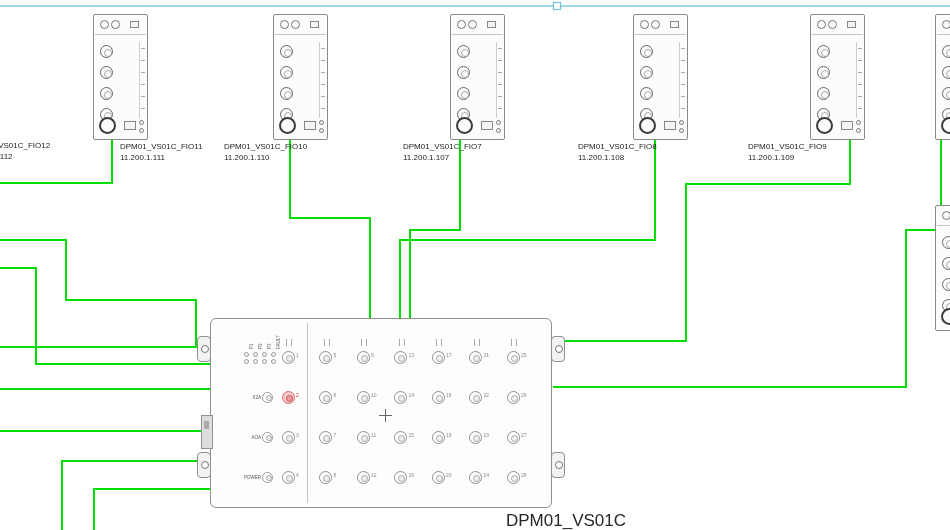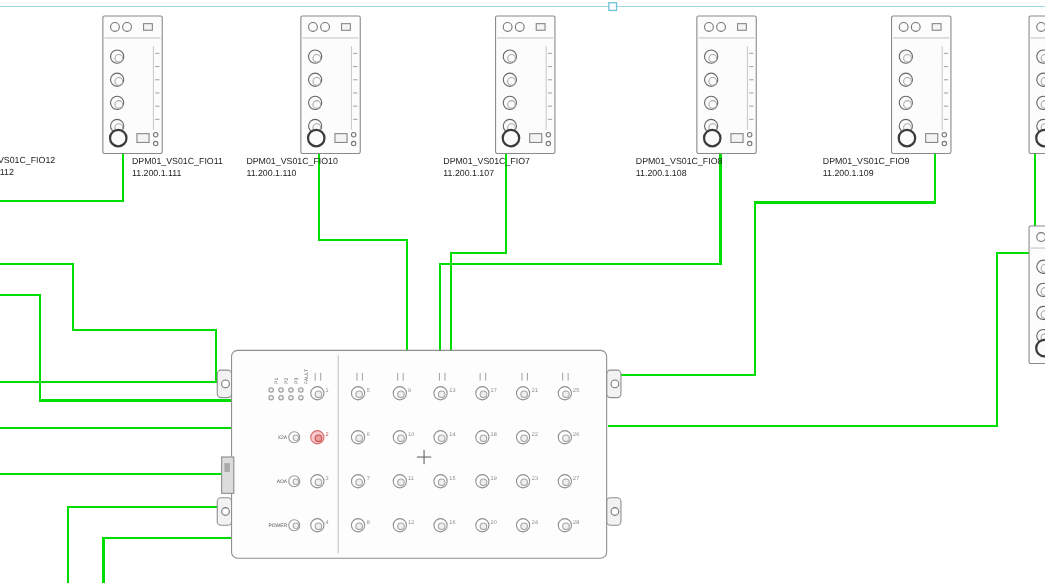--- a/index.html
+++ b/index.html
@@ -384,13 +384,14 @@
       <span class="led" style="left: 42px; top: 33px;"></span>
       <span class="led" style="left: 42px; top: 40px;"></span>
       <span class="rot" style="left: 56px; top: 30px;">P3</span>
       <span class="led" style="left: 51px; top: 33px;"></span>
       <span class="led" style="left: 51px; top: 40px;"></span>
       <span class="rot" style="left: 65px; top: 30px;">FAULT</span>
       <span class="led" style="left: 60px; top: 33px;"></span>
       <span class="led" style="left: 60px; top: 40px;"></span>
     </div>
 
+  <div id="hub-label">DPM01_VS01C</div>
 </div>
 
 </body></html>

